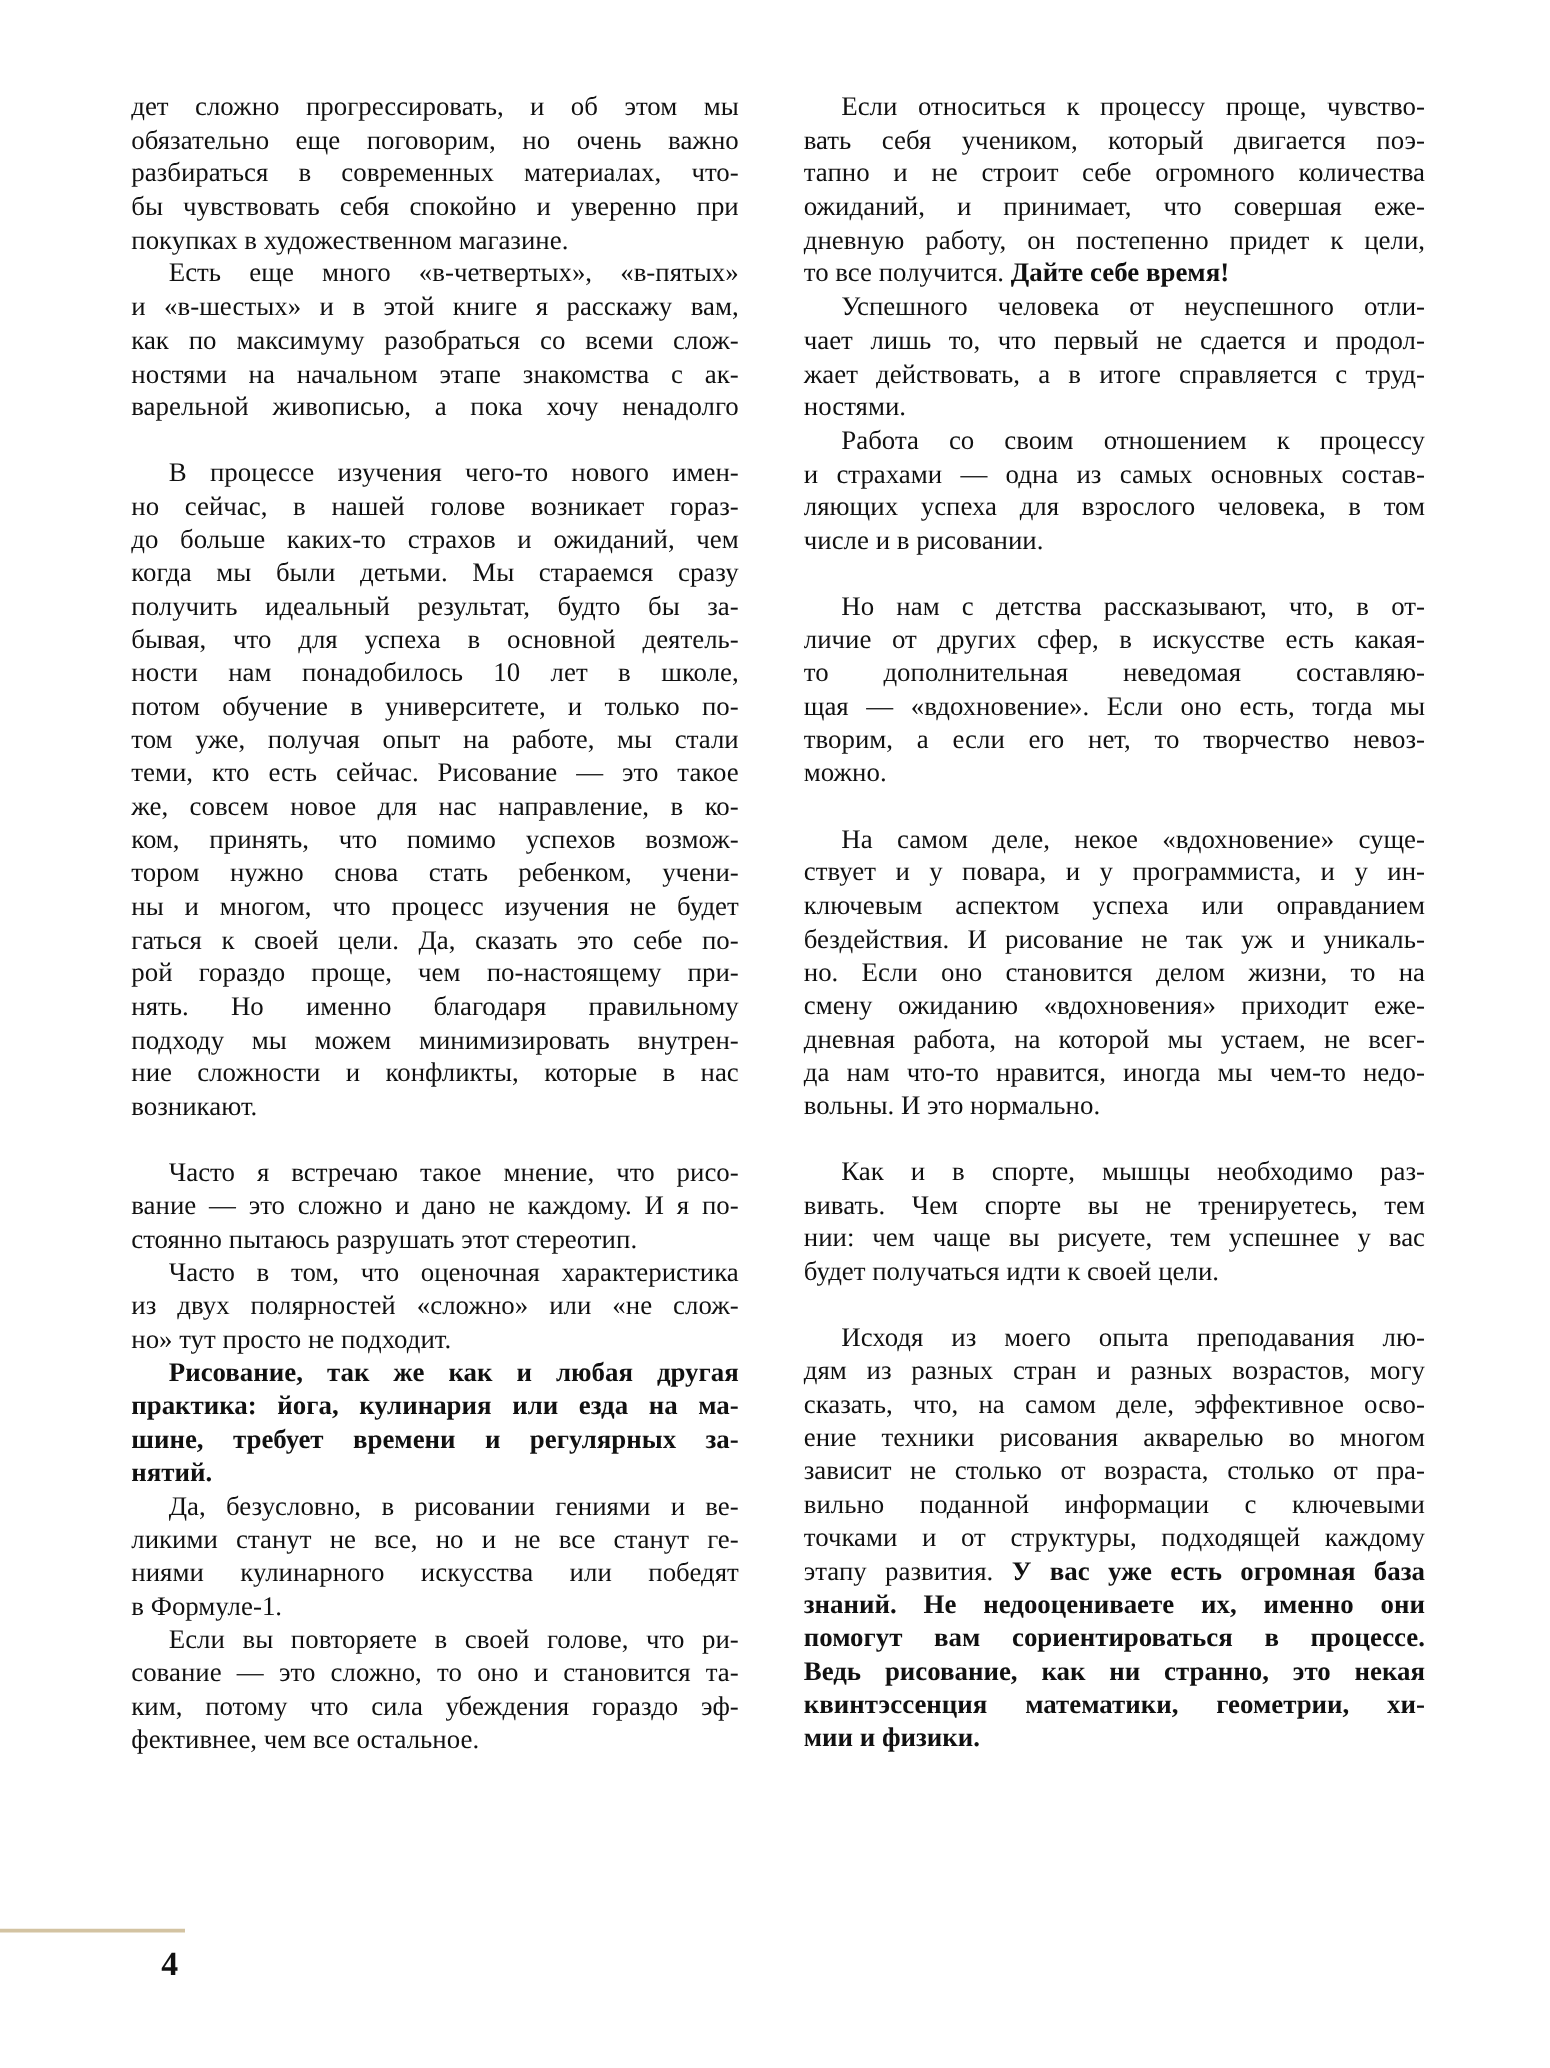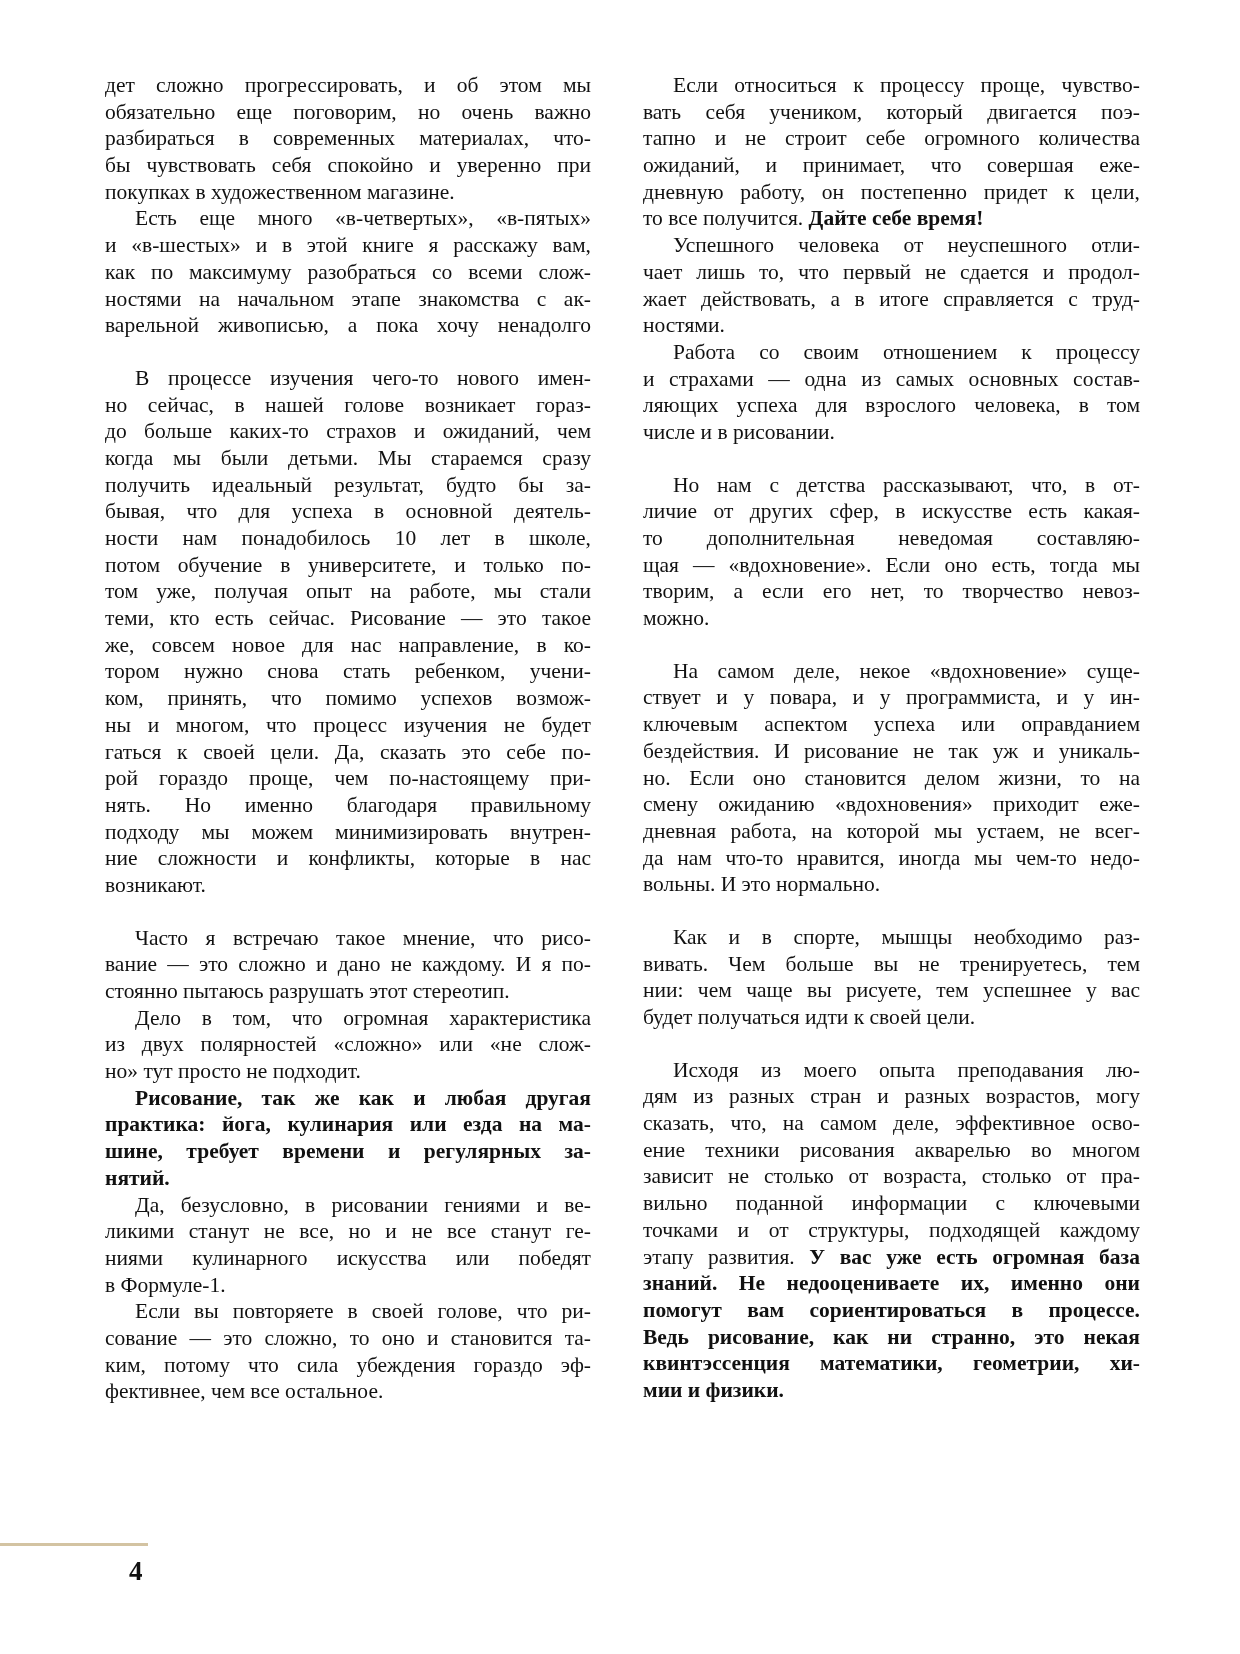--- a/index.html
+++ b/index.html
@@ -43,38 +43,38 @@
       <span class="line"><span>но сейчас, в нашей голове возникает гораз-</span></span>
       <span class="line"><span>до больше каких-то страхов и ожиданий, чем</span></span>
       <span class="line"><span>когда мы были детьми. Мы стараемся сразу</span></span>
       <span class="line"><span>получить идеальный результат, будто бы за-</span></span>
       <span class="line"><span>бывая, что для успеха в основной деятель-</span></span>
       <span class="line"><span>ности нам понадобилось 10 лет в школе,</span></span>
       <span class="line"><span>потом обучение в университете, и только по-</span></span>
       <span class="line"><span>том уже, получая опыт на работе, мы стали</span></span>
       <span class="line"><span>теми, кто есть сейчас. Рисование — это такое</span></span>
       <span class="line"><span>же, совсем новое для нас направление, в ко-</span></span>
+      <span class="line"><span>ком, принять, что помимо успехов возмож-</span></span>
       <span class="line"><span>тором нужно снова стать ребенком, учени-</span></span>
-      <span class="line"><span>ком, принять, что помимо успехов возмож-</span></span>
       <span class="line"><span>ны и многом, что процесс изучения не будет</span></span>
       <span class="line"><span>гаться к своей цели. Да, сказать это себе по-</span></span>
       <span class="line"><span>рой гораздо проще, чем по-настоящему при-</span></span>
       <span class="line"><span>нять. Но именно благодаря правильному</span></span>
       <span class="line"><span>подходу мы можем минимизировать внутрен-</span></span>
       <span class="line"><span>ние сложности и конфликты, которые в нас</span></span>
       <span class="line last"><span>возникают.</span></span>
     </p>
     <div class="gap"></div>
     <p class="para">
       <span class="line indent"><span>Часто я встречаю такое мнение, что рисо-</span></span>
       <span class="line"><span>вание — это сложно и дано не каждому. И я по-</span></span>
       <span class="line last"><span>стоянно пытаюсь разрушать этот стереотип.</span></span>
     </p>
     <p class="para">
-      <span class="line indent"><span>Дело в том, что огромная характеристика</span></span>
+      <span class="line indent"><span>Часто в том, что оценочная характеристика</span></span>
       <span class="line"><span>из двух полярностей «сложно» или «не слож-</span></span>
       <span class="line last"><span>но» тут просто не подходит.</span></span>
     </p>
     <p class="para b">
       <span class="line indent"><span>Рисование, так же как и любая другая</span></span>
       <span class="line"><span>практика: йога, кулинария или езда на ма-</span></span>
       <span class="line"><span>шине, требует времени и регулярных за-</span></span>
       <span class="line last"><span>нятий.</span></span>
     </p>
     <p class="para">
@@ -128,21 +128,21 @@
       <span class="line"><span>бездействия. И рисование не так уж и уникаль-</span></span>
       <span class="line"><span>но. Если оно становится делом жизни, то на</span></span>
       <span class="line"><span>смену ожиданию «вдохновения» приходит еже-</span></span>
       <span class="line"><span>дневная работа, на которой мы устаем, не всег-</span></span>
       <span class="line"><span>да нам что-то нравится, иногда мы чем-то недо-</span></span>
       <span class="line last"><span>вольны. И это нормально.</span></span>
     </p>
     <div class="gap"></div>
     <p class="para">
       <span class="line indent"><span>Как и в спорте, мышцы необходимо раз-</span></span>
-      <span class="line"><span>вивать. Чем больше вы не тренируетесь, тем</span></span>
+      <span class="line"><span>вивать. Чем спорте вы не тренируетесь, тем</span></span>
       <span class="line"><span>нии: чем чаще вы рисуете, тем успешнее у вас</span></span>
       <span class="line last"><span>будет получаться идти к своей цели.</span></span>
     </p>
     <div class="gap"></div>
     <p class="para">
       <span class="line indent"><span>Исходя из моего опыта преподавания лю-</span></span>
       <span class="line"><span>дям из разных стран и разных возрастов, могу</span></span>
       <span class="line"><span>сказать, что, на самом деле, эффективное осво-</span></span>
       <span class="line"><span>ение техники рисования акварелью во многом</span></span>
       <span class="line"><span>зависит не столько от возраста, столько от пра-</span></span>

